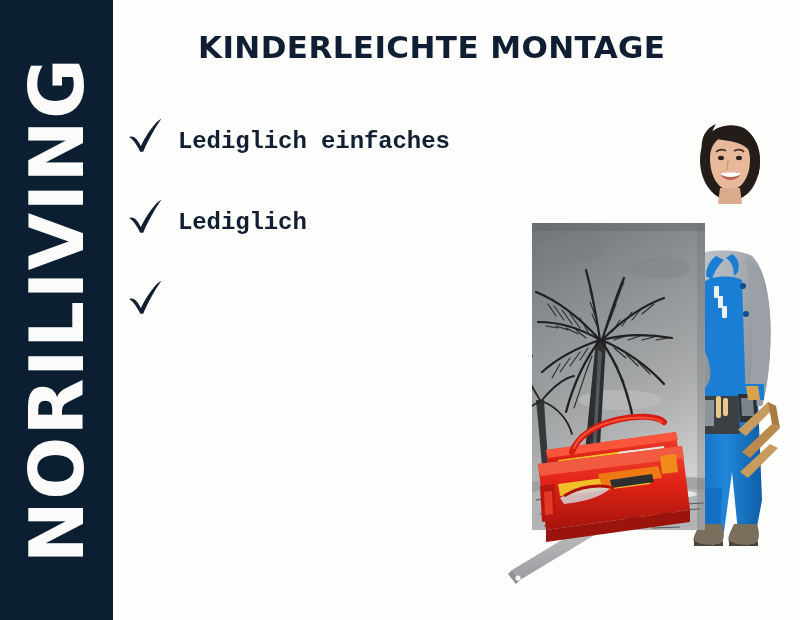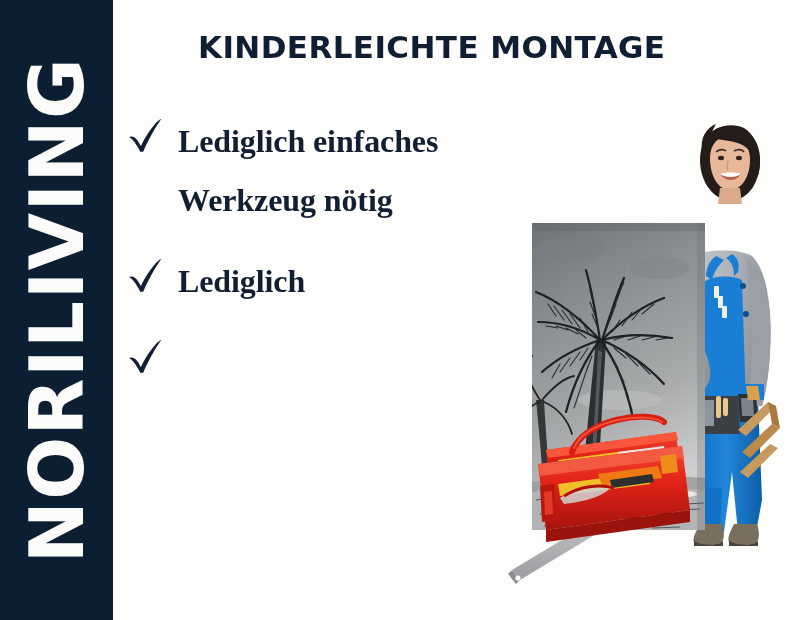--- a/index.html
+++ b/index.html
@@ -75,23 +75,23 @@
   }
   .bullet-check {
     position: absolute;
     left: 0;
     top: 6px;
     width: 40px;
     height: 36px;
   }
   .bullet-lines {
     color: #121f33;
-    font-family: Liberation Serif, serif;
+    font-family: Liberation Mono, monospace;
     font-weight: bold;
-    font-size: 32px;
+    font-size: 24px;
     line-height: 59px;
     letter-spacing: -0.1px;
   }
   .bullet-line { display: block; white-space: nowrap; }
 
   
   #photo-scene {
     position: absolute;
     left: 500px;
     top: 100px;
@@ -117,21 +117,20 @@
       <span class="bullet-check">
         <svg viewBox="0 0 40 36" width="40" height="36" aria-hidden="true">
           <path d="M3 19 C6 17.5 9 19 11.5 22.5 C13 24.7 14 26.4 14.8 28.2
                    C17.5 22.5 22 14.5 28 7.2 C30.5 4.2 33 2 35.5 0.8
                    C33.6 3.4 31.4 6.6 29 10.6 C24.5 18.2 20 27 17.2 33.8
                    L14.2 33.8 C12.5 30 10 25.8 7 22.3 C5.6 20.7 4.3 19.6 3 19 Z" fill="#121f33"></path>
         </svg>
       </span>
       <span class="bullet-lines">
         <span class="bullet-line">Lediglich einfaches</span>
-        <span class="bullet-line">Werkzeug nötig</span>
       </span>
     </div>
 
     <div class="bullet-item">
       <span class="bullet-check">
         <svg viewBox="0 0 40 36" width="40" height="36" aria-hidden="true">
           <path d="M3 19 C6 17.5 9 19 11.5 22.5 C13 24.7 14 26.4 14.8 28.2
                    C17.5 22.5 22 14.5 28 7.2 C30.5 4.2 33 2 35.5 0.8
                    C33.6 3.4 31.4 6.6 29 10.6 C24.5 18.2 20 27 17.2 33.8
                    L14.2 33.8 C12.5 30 10 25.8 7 22.3 C5.6 20.7 4.3 19.6 3 19 Z" fill="#121f33"></path>

